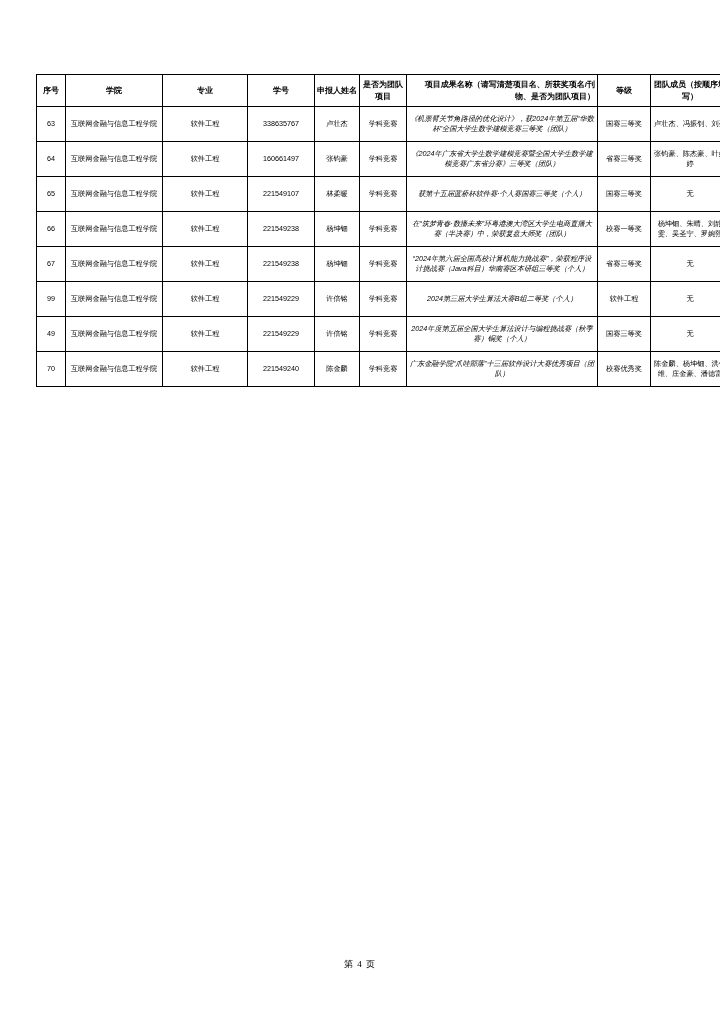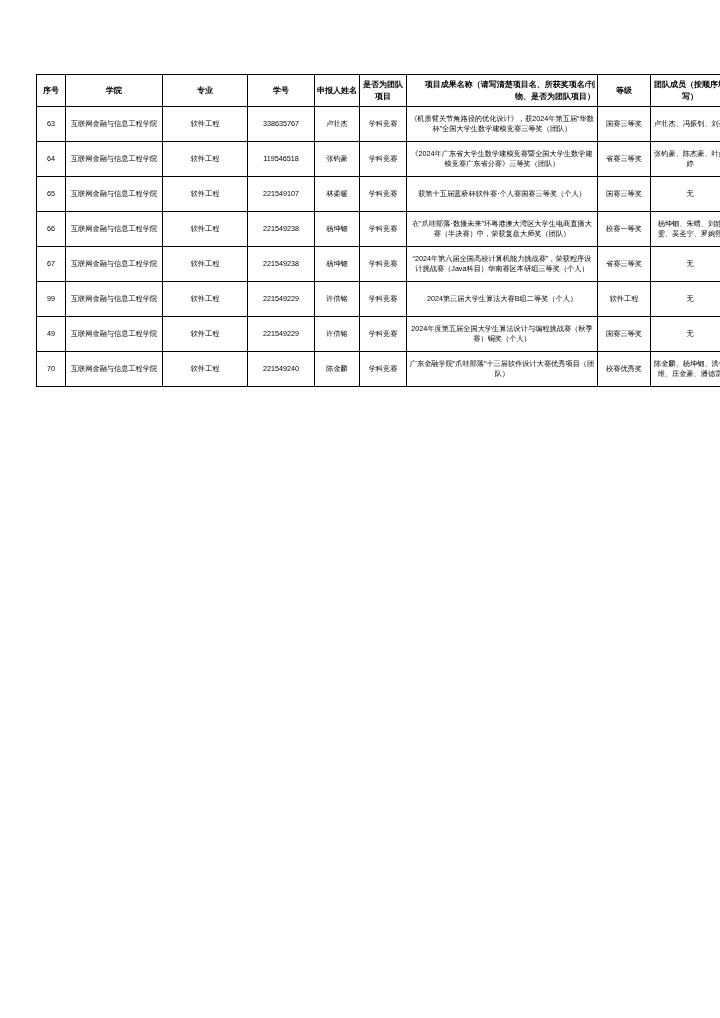--- a/index.html
+++ b/index.html
@@ -60,20 +60,21 @@
   td.c-team  { width: 74px; }
 
   thead td.c-ach { text-align: right; }
 
   .seq-head {
     line-height: 1.2;
   }
 
   .ach-cell {
     text-align: left;
+    font-style: italic;
   }
   .row-tall td { height: 30px; }
 
   .footer {
     position: absolute;
     left: 0;
     top: 958px;
     width: 720px;
     text-align: center;
     font-size: 9px;
@@ -110,21 +111,21 @@
           <td class="c-name">卢壮杰</td>
           <td class="c-type">学科竞赛</td>
           <td class="c-ach ach-cell">《机票臂关节角路径的优化设计》，获2024年第五届“华数杯”全国大学生数学建模竞赛三等奖（团队）</td>
           <td class="c-level">国赛三等奖</td>
           <td class="c-team">卢壮杰、冯振钊、刘亮</td>
         </tr>
         <tr class="row-tall">
           <td class="c-seq">64</td>
           <td class="c-col">互联网金融与信息工程学院</td>
           <td class="c-major">软件工程</td>
-          <td class="c-sid">119546518</td>
+          <td class="c-sid">160661497</td>
           <td class="c-name">张钧豪</td>
           <td class="c-type">学科竞赛</td>
           <td class="c-ach ach-cell">《2024年广东省大学生数学建模竞赛暨全国大学生数学建模竞赛广东省分赛》三等奖（团队）</td>
           <td class="c-level">省赛三等奖</td>
           <td class="c-team">张钧豪、陈杰豪、叶婷婷</td>
         </tr>
         <tr class="row-tall">
           <td class="c-seq">65</td>
           <td class="c-col">互联网金融与信息工程学院</td>
           <td class="c-major">软件工程</td>
@@ -135,21 +136,21 @@
           <td class="c-level">国赛三等奖</td>
           <td class="c-team">无</td>
         </tr>
         <tr class="row-tall">
           <td class="c-seq">66</td>
           <td class="c-col">互联网金融与信息工程学院</td>
           <td class="c-major">软件工程</td>
           <td class="c-sid">221549238</td>
           <td class="c-name">杨坤钿</td>
           <td class="c-type">学科竞赛</td>
-          <td class="c-ach ach-cell">在“爪哇部落·数播未来”环粤港澳大湾区大学生电商直播大赛（半决赛）中，荣获复盘大师奖（团队）</td>
+          <td class="c-ach ach-cell">在“筑梦青春·数播未来”环粤港澳大湾区大学生电商直播大赛（半决赛）中，荣获复盘大师奖（团队）</td>
           <td class="c-level">校赛一等奖</td>
           <td class="c-team">杨坤钿、朱晴、刘静雯、吴圣宁、罗婉熙</td>
         </tr>
         <tr class="row-tall">
           <td class="c-seq">67</td>
           <td class="c-col">互联网金融与信息工程学院</td>
           <td class="c-major">软件工程</td>
           <td class="c-sid">221549238</td>
           <td class="c-name">杨坤钿</td>
           <td class="c-type">学科竞赛</td>
@@ -187,14 +188,15 @@
           <td class="c-name">陈金麟</td>
           <td class="c-type">学科竞赛</td>
           <td class="c-ach ach-cell">广东金融学院“爪哇部落”十三届软件设计大赛优秀项目（团队）</td>
           <td class="c-level">校赛优秀奖</td>
           <td class="c-team">陈金麟、杨坤钿、洪俊维、庄金豪、潘德富</td>
         </tr>
       </tbody>
     </table>
   </div>
 
+  <div class="footer">第 4 页</div>
 
 </div>
 
 </body></html>

